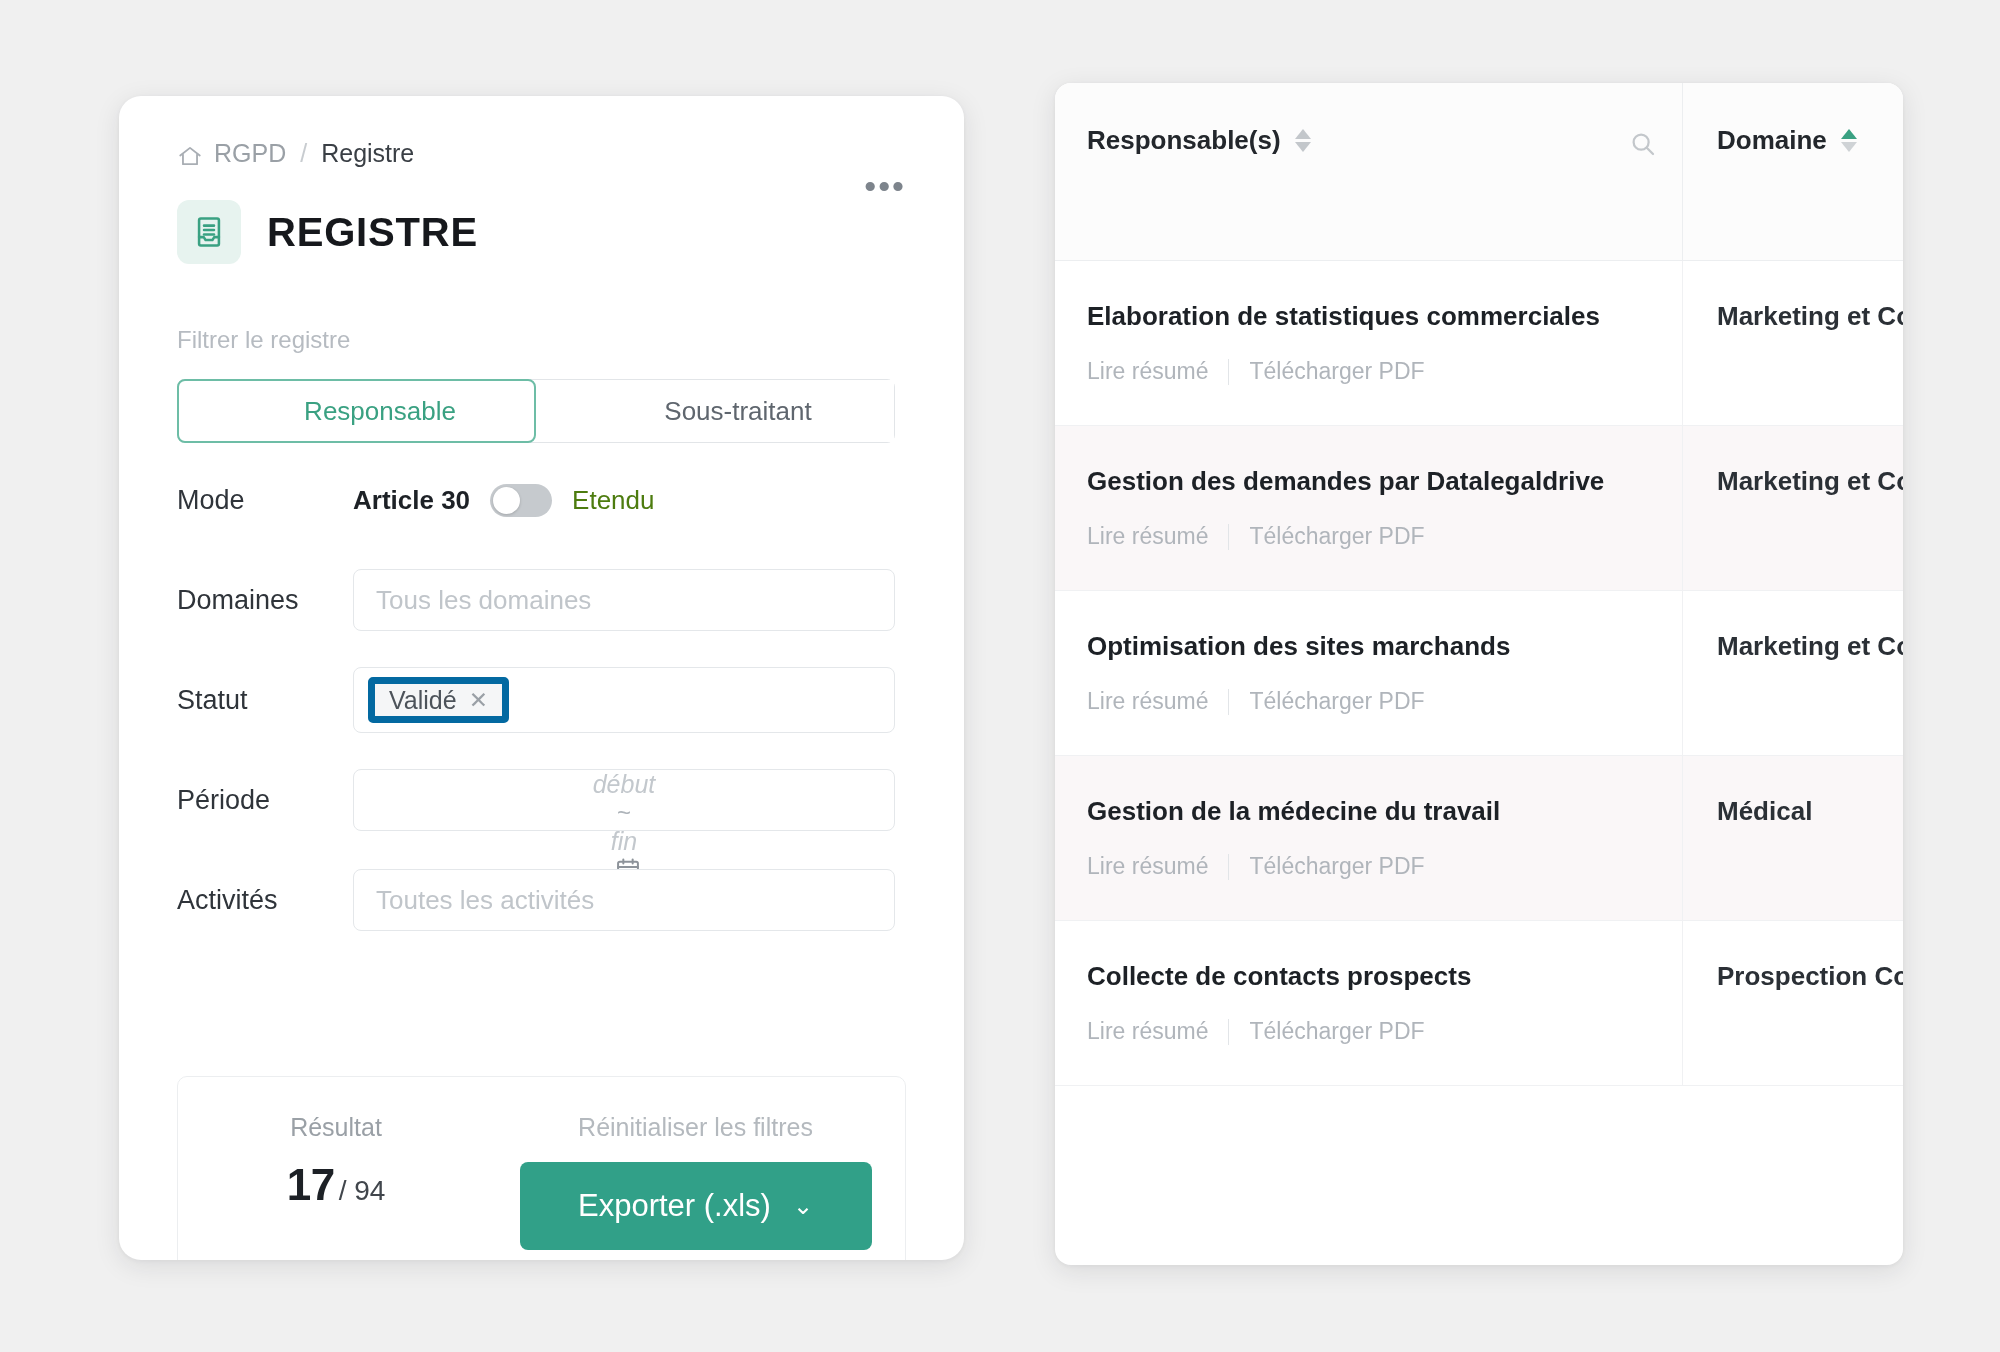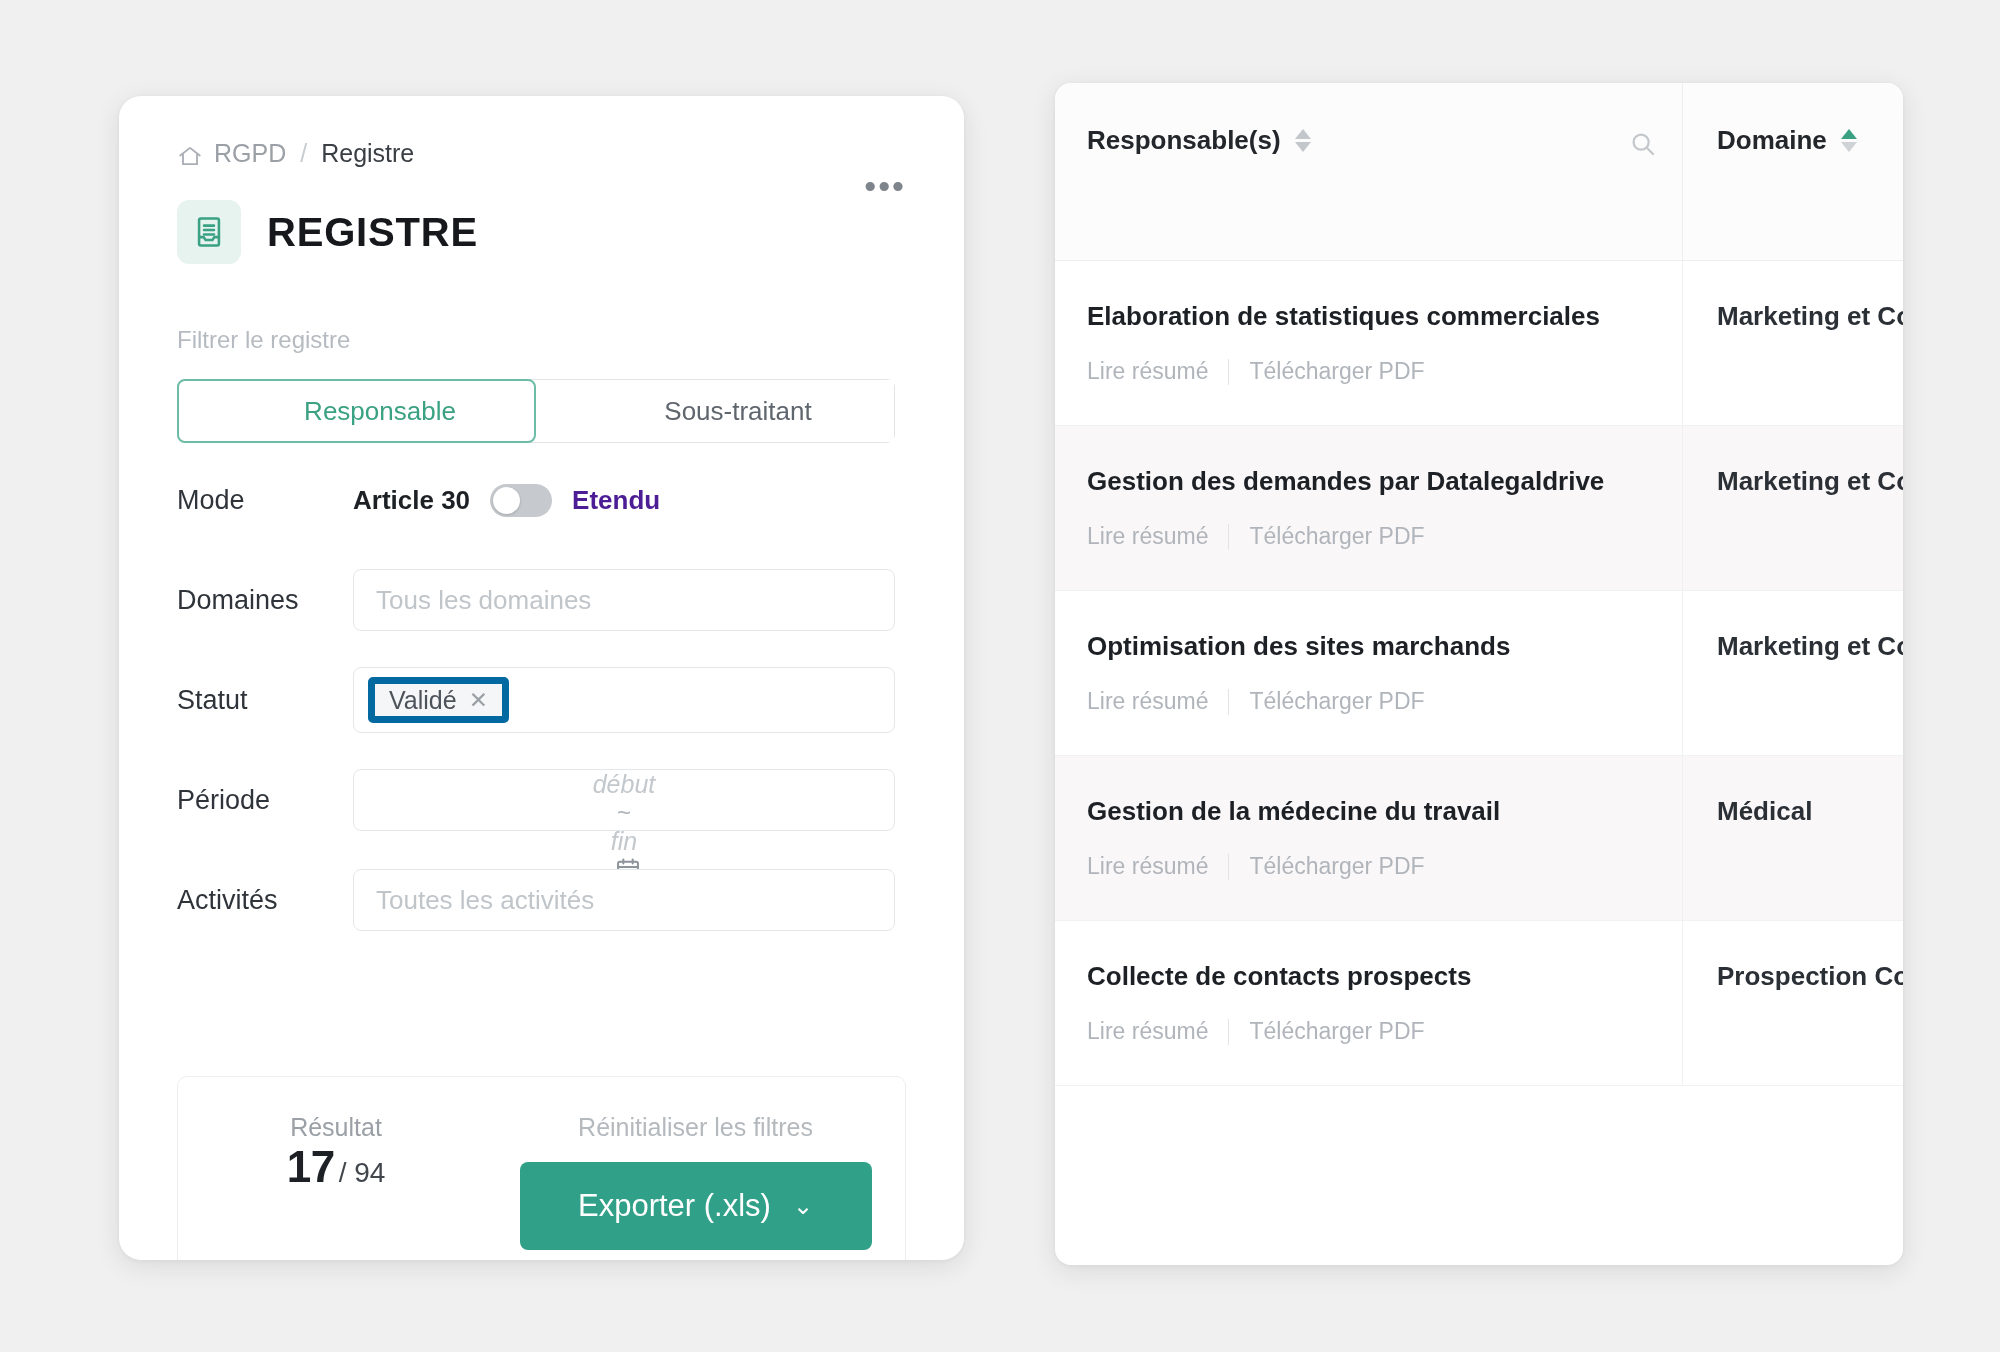--- a/index.html
+++ b/index.html
@@ -151,22 +151,21 @@
 
   
   .mode-row { display: flex; align-items: center; gap: 20px; }
   .mode-on {
     font-size: 26px;
     font-weight: bold;
     color: #1d2126;
   }
   .mode-off {
     font-size: 26px;
-    color: #4c1d95;
-    font-weight: bold;
+    color: #4d7c0f;
   }
   .toggle {
     width: 62px;
     height: 33px;
     border-radius: 18px;
     background: #c6cace;
     position: relative;
     cursor: pointer;
     flex: 0 0 auto;
   }
@@ -260,20 +259,21 @@
   }
   .result-left {
     flex: 0 0 300px;
     text-align: center;
   }
   .result-caption {
     font-size: 25px;
     color: #9aa0a6;
   }
   .result-nums {
+    margin-top: 18px;
     color: #1d2126;
   }
   .result-nums .big {
     font-size: 44px;
     font-weight: bold;
     letter-spacing: -0.5px;
   }
   .result-nums .small {
     font-size: 28px;
     color: #41464c;

